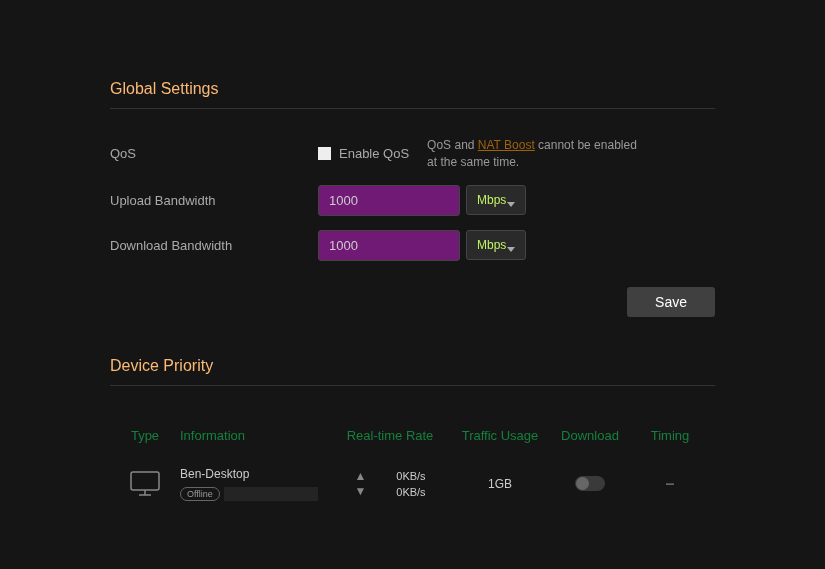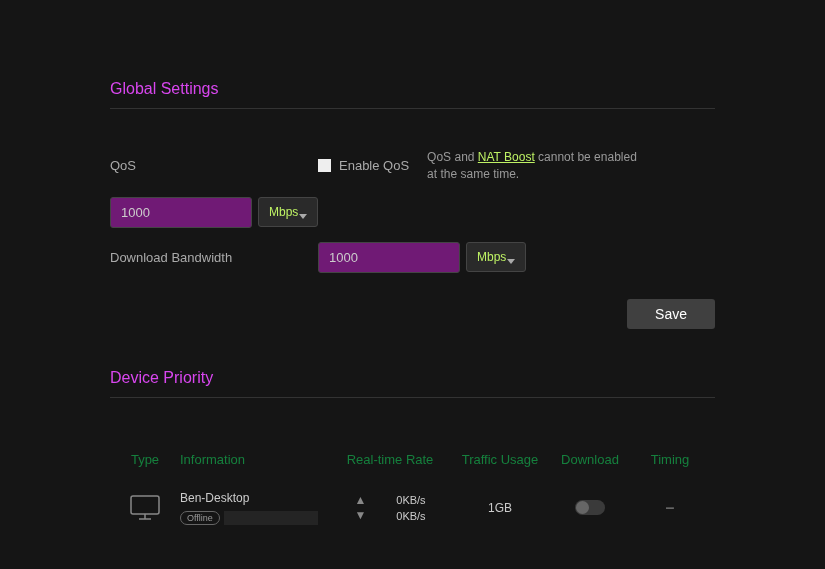--- a/index.html
+++ b/index.html
@@ -9,26 +9,26 @@
       font-family: Arial, sans-serif;
       font-size: 13px;
       width: 825px;
       height: 569px;
       overflow: hidden;
     }
     .container {
       padding: 80px 110px 0 110px;
     }
     .section-title {
-      color: #d946ef;
+      color: #fdba74;
       font-size: 16px;
       font-weight: normal;
       padding-bottom: 10px;
       border-bottom: 1px solid #333;
-      margin-bottom: 40px;
+      margin-bottom: 28px;
     }
     .form-row {
       display: flex;
       align-items: center;
       margin-bottom: 14px;
       min-height: 28px;
     }
     .form-label {
       width: 208px;
       color: #aaaaaa;
@@ -50,21 +50,21 @@
       color: #aaaaaa;
       font-size: 13px;
     }
     .info-text {
       margin-left: 18px;
       color: #999;
       font-size: 12px;
       max-width: 210px;
       line-height: 1.4;
     }
-    .info-text a { color: #bef264; text-decoration: underline; text-align: right; }
+    .info-text a { color: #a16207; text-decoration: underline; text-align: right; }
     .text-input {
       background: #701a75;
       border: 1px solid #444;
       border-radius: 3px;
       color: #ccc;
       padding: 7px 10px;
       width: 142px;
       font-size: 13px;
     }
     .select-box {
@@ -184,20 +184,21 @@
     <div class="checkbox-wrap">
       <div class="checkbox"></div>
       <span class="checkbox-label">Enable QoS</span>
     </div>
     <div class="info-text">
       <span>QoS and </span><a href="#">NAT Boost</a><span> cannot be enabled at the same time.</span>
     </div>
   </div>
 
   <div class="form-row">
+    <div class="form-label">Upload Bandwidth</div>
     <input class="text-input" value="1000" style="">
     <div class="select-box">
       <span>Mbps</span>
       <span class="caret-down"></span>
     </div>
   </div>
 
   <div class="form-row">
     <div class="form-label">Download Bandwidth</div>
     <input class="text-input" value="1000" style="">

